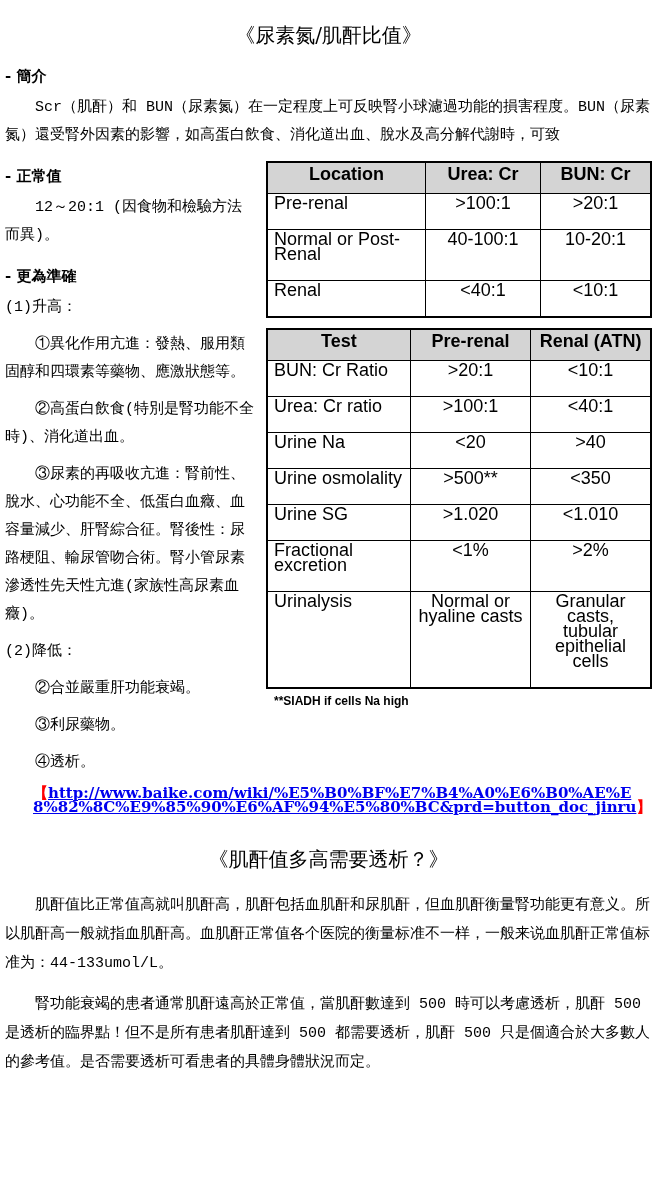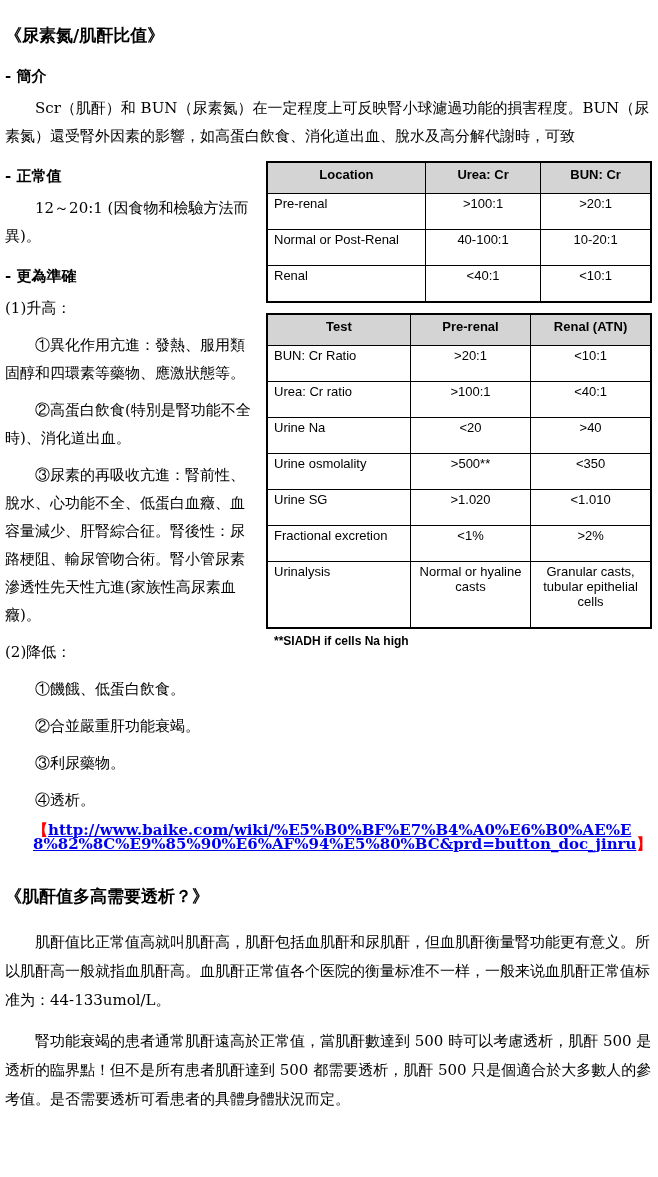--- a/index.html
+++ b/index.html
@@ -3,35 +3,35 @@
 <meta charset="utf-8">
 <style>
   html,body { margin:0; padding:0; background:#ffffff; }
   .page {
     width:658px; min-height:1177px; box-sizing:border-box;
     padding:24px 6px 10px 5px; margin:0;
     font-family:"DejaVu Serif","Liberation Serif",serif;
     color:#000; font-size:15px; line-height:28px;
   }
   .doc-title {
-    font-size:17px; font-weight:bold; text-align:left;
+    font-size:20px; font-weight:normal; text-align:center;
     margin:0 0 16px 0; line-height:22px;
   }
   .title2 { margin-top:34px; margin-bottom:21px; }
   .sec-heading { font-weight:bold; margin:12px 0 4px 0; }
-  p { margin:0 0 9px 0; }
+  p { margin:0 0 9px 0;font-family:Liberation Mono, monospace; }
   .indent { text-indent:2em; }
 
   .float-table { float:right; clear:right; width:386px; margin:2px 0 8px 10px; }
   .float-table.second { margin-bottom:13px; }
 
   table {
     border-collapse:collapse; width:100%; table-layout:fixed;
     font-family:"Liberation Sans","DejaVu Sans",sans-serif;
-    font-size:13px; line-height:15px; border:2px solid #000;
+    font-size:18px; line-height:15px; border:2px solid #000;
   }
   th {
     background:var(--table-header-bg,#d4d4d4); font-weight:bold; text-align:center;
     padding:4px 4px 11px 4px; border:1px solid #000; vertical-align:top;
   }
   td {
     vertical-align:top; padding:2px 6px 18px 6px; border:1px solid #000;
     text-align:center; word-wrap:break-word;
   }
   td:first-child { text-align:left; }
@@ -154,21 +154,20 @@
 
   <div class="sec-heading">- 正常值</div>
   <p class="indent">12～20:1 (因食物和檢驗方法而異)。</p>
 
   <div class="sec-heading">- 更為準確</div>
   <p>(1)升高：</p>
   <p class="indent">①異化作用亢進：發熱、服用類固醇和四環素等藥物、應激狀態等。</p>
   <p class="indent">②高蛋白飲食(特別是腎功能不全時)、消化道出血。</p>
   <p class="indent">③尿素的再吸收亢進：腎前性、脫水、心功能不全、低蛋白血癥、血容量減少、肝腎綜合征。腎後性：尿路梗阻、輸尿管吻合術。腎小管尿素滲透性先天性亢進(家族性高尿素血癥)。</p>
   <p>(2)降低：</p>
-  <p class="indent">①饑餓、低蛋白飲食。</p>
   <p class="indent">②合並嚴重肝功能衰竭。</p>
   <p class="indent">③利尿藥物。</p>
   <p class="indent">④透析。</p>
 
   <div class="ref-line">
     <span class="bracket">【</span><a class="doc-link">http://www.baike.com/wiki/%E5%B0%BF%E7%B4%A0%E6%B0%AE%E8%82%8C%E9%85%90%E6%AF%94%E5%80%BC&amp;prd=button_doc_jinru</a><span class="bracket">】</span>
   </div>
 
   <div class="sec2">
     <div class="doc-title title2">《肌酐值多高需要透析？》</div>

